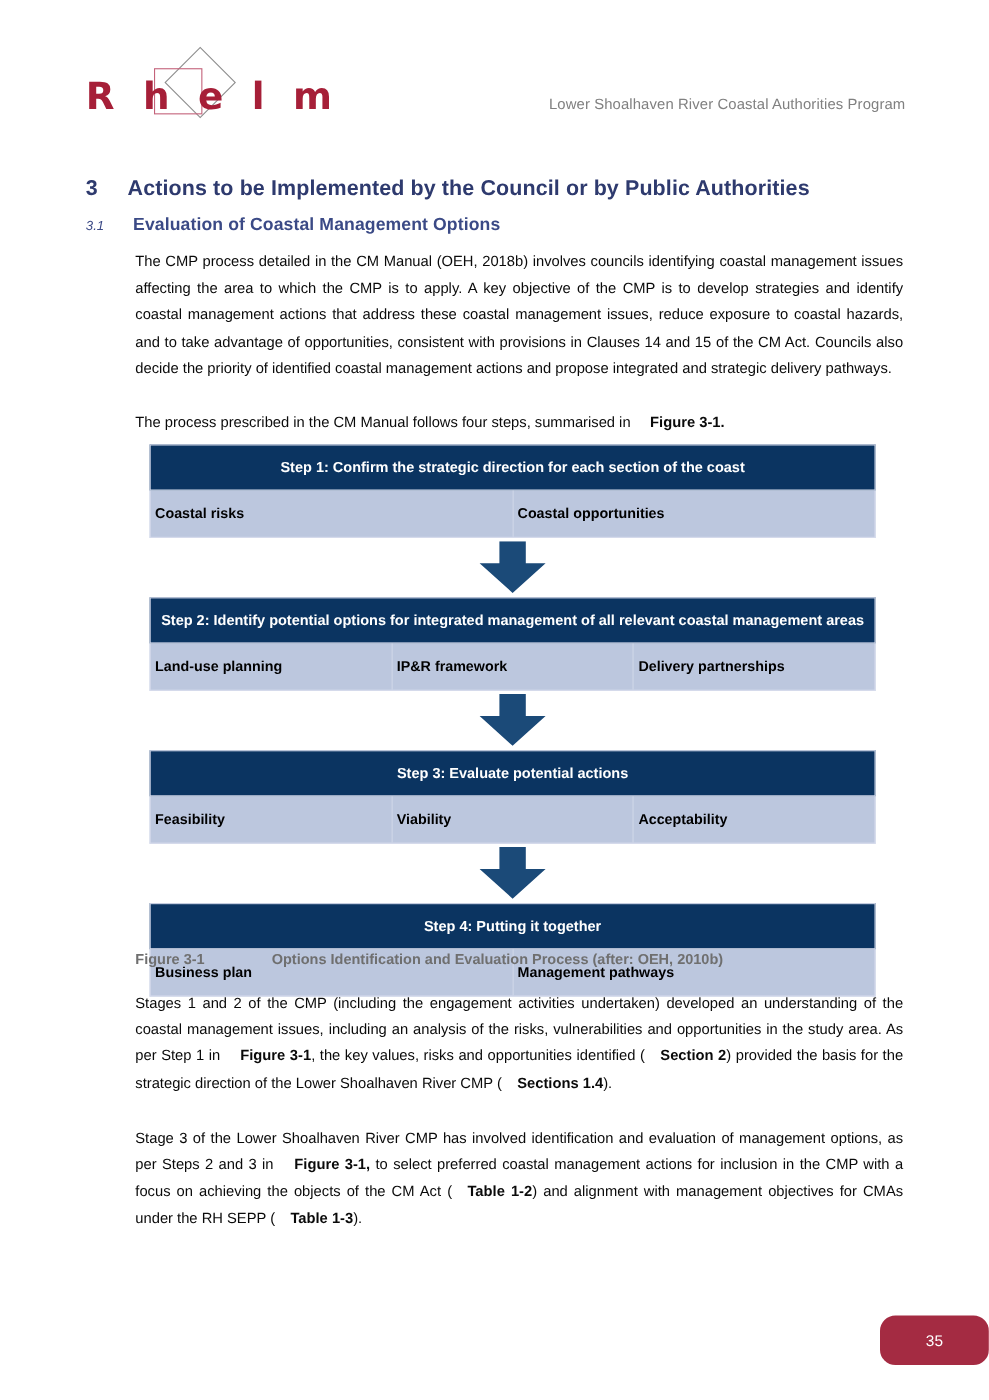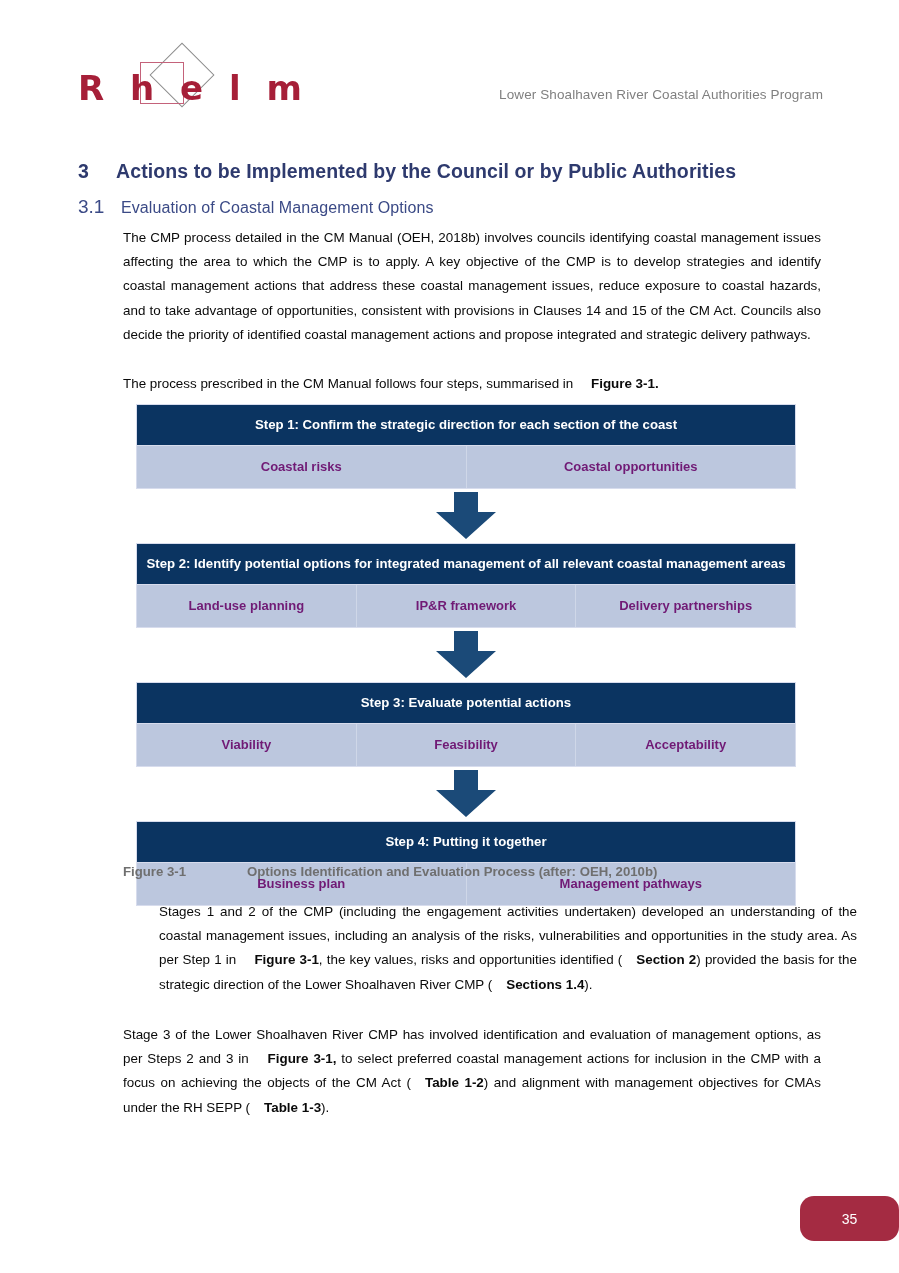--- a/index.html
+++ b/index.html
@@ -97,47 +97,49 @@
   .h2-row {
     position: absolute;
     left: 78px;
     top: 196px;
     width: 760px;
     display: flex;
     align-items: baseline;
     color: #3b4a86;
   }
   .h2-num {
-    font-size: 19px;
+    font-size: 12px;
     width: 43px;
     flex: 0 0 43px;
+    font-style: italic;
   }
   .h2-text {
     font-size: 16px;
     letter-spacing: 0.1px;
+    font-weight: bold;
   }
 
   
   .body-col {
     position: absolute;
     left: 123px;
     width: 698px;
   }
   .para {
     font-size: 13.4px;
     line-height: 24.2px;
     text-align: justify;
     color: #0a0a0a;
     margin: 0;
   }
   .para b { font-weight: bold; padding-left: 14px; }
 
   #para1 { top: 226px; }
   #para2 { top: 372px; }
-  #para3 { top: 900px; margin-left: 36px; }
+  #para3 { top: 900px; }
   #para4 { top: 1023px; }
   .body-col.abs { position: absolute; }
 
   
   .figure {
     position: absolute;
     left: 136px;
     top: 404px;
     width: 660px;
   }
@@ -154,23 +156,22 @@
   }
   .step-sub {
     display: flex;
     background: #bcc7de;
     border: 1px solid #d7dced;
     border-top: none;
     box-sizing: border-box;
   }
   .step-cell {
     flex: 1 1 0;
-    text-align: center;
     font-size: 13px;
-    color: #701a75;
+    color: #000000;
     padding: 13px 4px 13px 4px;
     line-height: 16px;
     border-right: 1.5px solid #cfd7e8;
     box-sizing: border-box;
   }
   .step-cell:last-child { border-right: none; }
 
   .arrow-wrap {
     height: 54px;
     display: flex;
@@ -266,22 +267,22 @@
 
   <div class="arrow-wrap">
     <svg class="arrow-svg" width="72" height="48" viewBox="0 0 72 48">
       <polygon points="24,0 48,0 48,20 66,20 36,47 6,20 24,20" fill="#1b4a78"></polygon>
     </svg>
   </div>
 
   <div class="step-block">
     <div class="step-title">Step 3: Evaluate potential actions</div>
     <div class="step-sub">
+      <div class="step-cell">Feasibility</div>
       <div class="step-cell">Viability</div>
-      <div class="step-cell">Feasibility</div>
       <div class="step-cell">Acceptability</div>
     </div>
   </div>
 
   <div class="arrow-wrap">
     <svg class="arrow-svg" width="72" height="48" viewBox="0 0 72 48">
       <polygon points="24,0 48,0 48,20 66,20 36,47 6,20 24,20" fill="#1b4a78"></polygon>
     </svg>
   </div>
 

